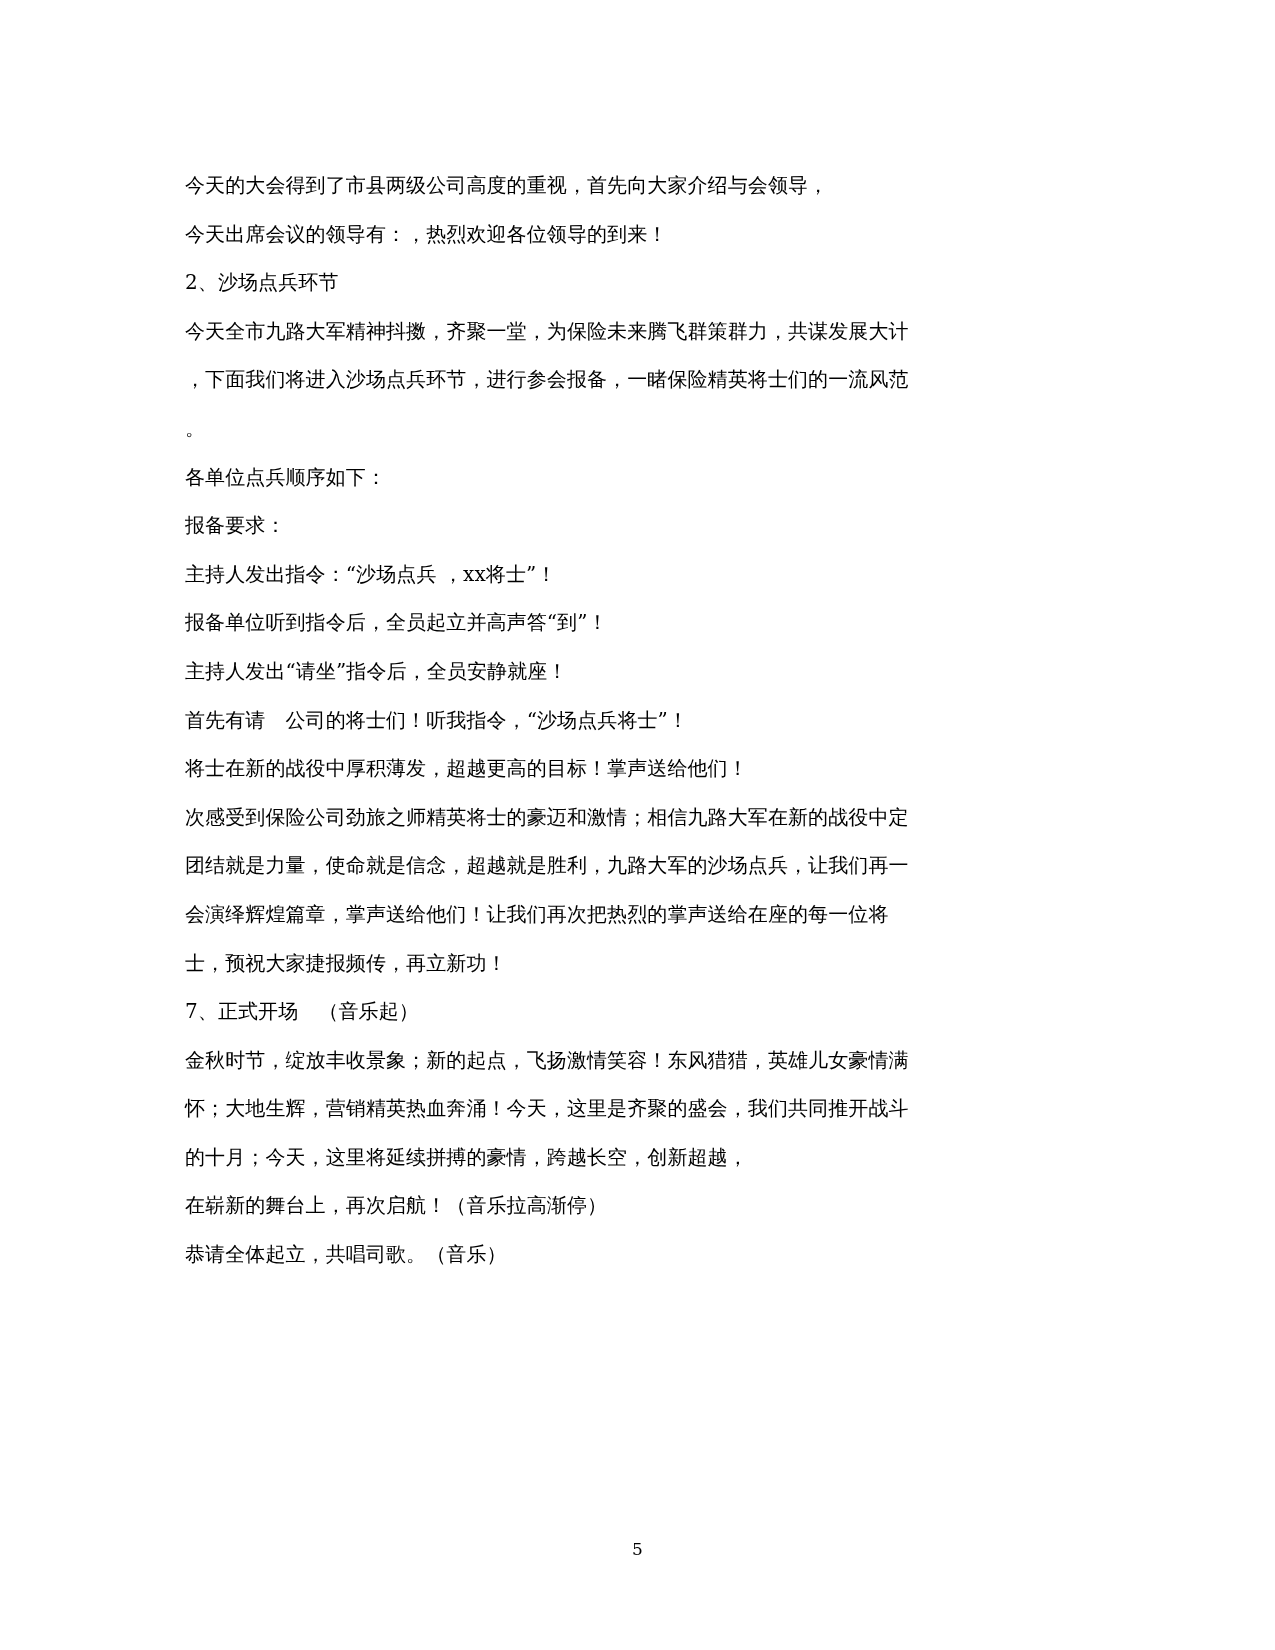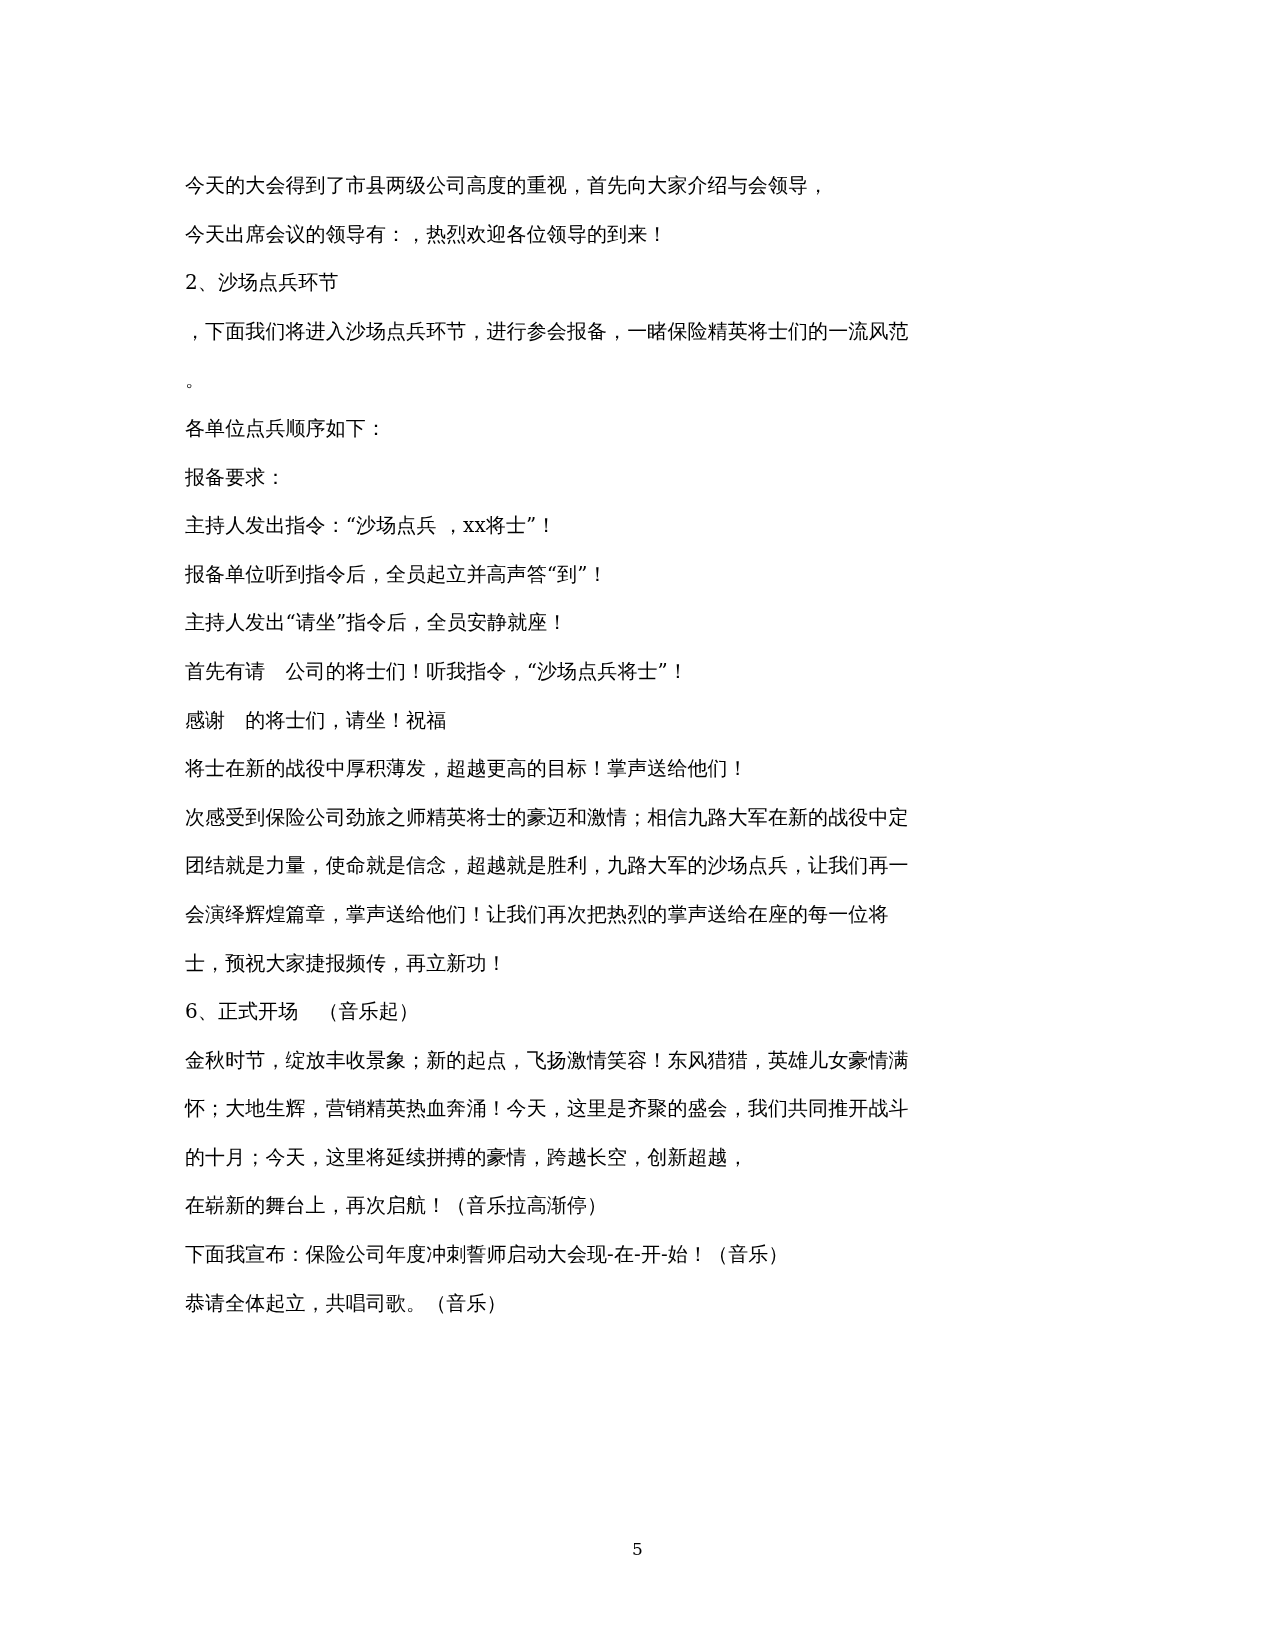--- a/index.html
+++ b/index.html
@@ -40,36 +40,35 @@
   }
 </style>
 </head>
 <body>
 
 <div class="page">
   <div class="text-block">
     <div class="line">今天的大会得到了市县两级公司高度的重视，首先向大家介绍与会领导，</div>
     <div class="line">今天出席会议的领导有：，热烈欢迎各位领导的到来！</div>
     <div class="line">2、沙场点兵环节</div>
+    <div class="line">今天全市九路大军精神抖擞，齐聚一堂，为保险未来腾飞群策群力，共谋发展大计</div>
     <div class="line">，下面我们将进入沙场点兵环节，进行参会报备，一睹保险精英将士们的一流风范</div>
     <div class="line">。</div>
     <div class="line">各单位点兵顺序如下：</div>
     <div class="line">报备要求：</div>
     <div class="line">主持人发出指令：“沙场点兵 ，xx将士”！</div>
     <div class="line">报备单位听到指令后，全员起立并高声答“到”！</div>
     <div class="line">主持人发出“请坐”指令后，全员安静就座！</div>
     <div class="line">首先有请　公司的将士们！听我指令，“沙场点兵将士”！</div>
-    <div class="line">感谢　的将士们，请坐！祝福</div>
     <div class="line">将士在新的战役中厚积薄发，超越更高的目标！掌声送给他们！</div>
     <div class="line">次感受到保险公司劲旅之师精英将士的豪迈和激情；相信九路大军在新的战役中定</div>
     <div class="line">团结就是力量，使命就是信念，超越就是胜利，九路大军的沙场点兵，让我们再一</div>
     <div class="line">会演绎辉煌篇章，掌声送给他们！让我们再次把热烈的掌声送给在座的每一位将</div>
     <div class="line">士，预祝大家捷报频传，再立新功！</div>
-    <div class="line">6、正式开场　（音乐起）</div>
+    <div class="line">7、正式开场　（音乐起）</div>
     <div class="line">金秋时节，绽放丰收景象；新的起点，飞扬激情笑容！东风猎猎，英雄儿女豪情满</div>
     <div class="line">怀；大地生辉，营销精英热血奔涌！今天，这里是齐聚的盛会，我们共同推开战斗</div>
     <div class="line">的十月；今天，这里将延续拼搏的豪情，跨越长空，创新超越，</div>
     <div class="line">在崭新的舞台上，再次启航！（音乐拉高渐停）</div>
-    <div class="line">下面我宣布：保险公司年度冲刺誓师启动大会现-在-开-始！（音乐）</div>
     <div class="line">恭请全体起立，共唱司歌。（音乐）</div>
   </div>
   <div class="page-number">5</div>
 </div>
 
 </body></html>

